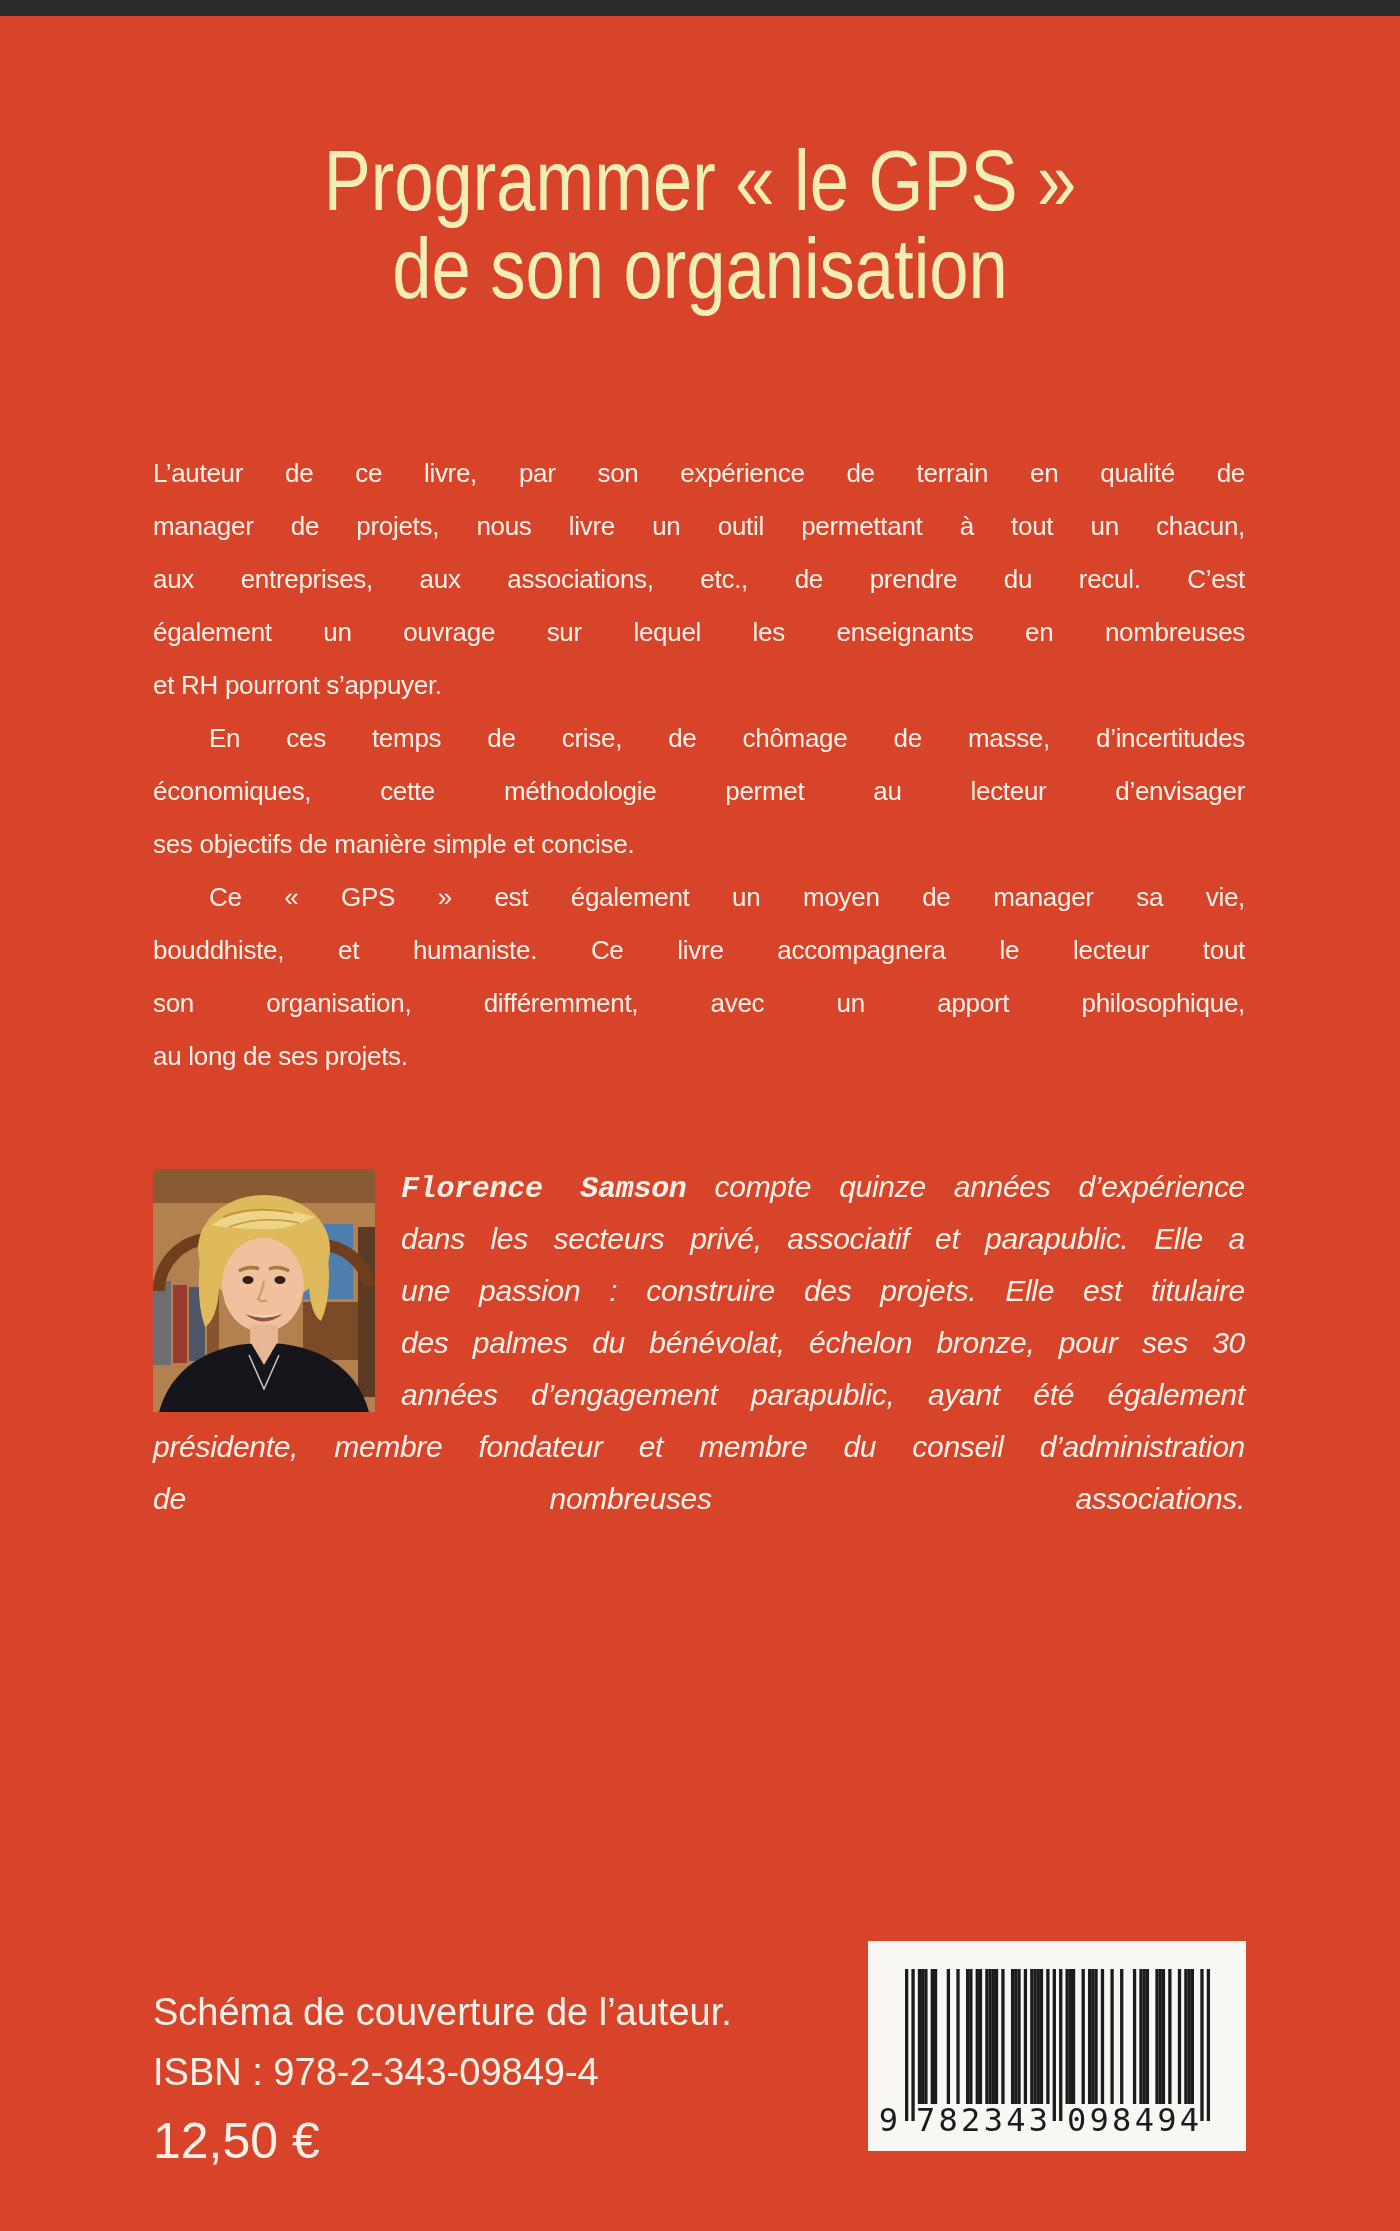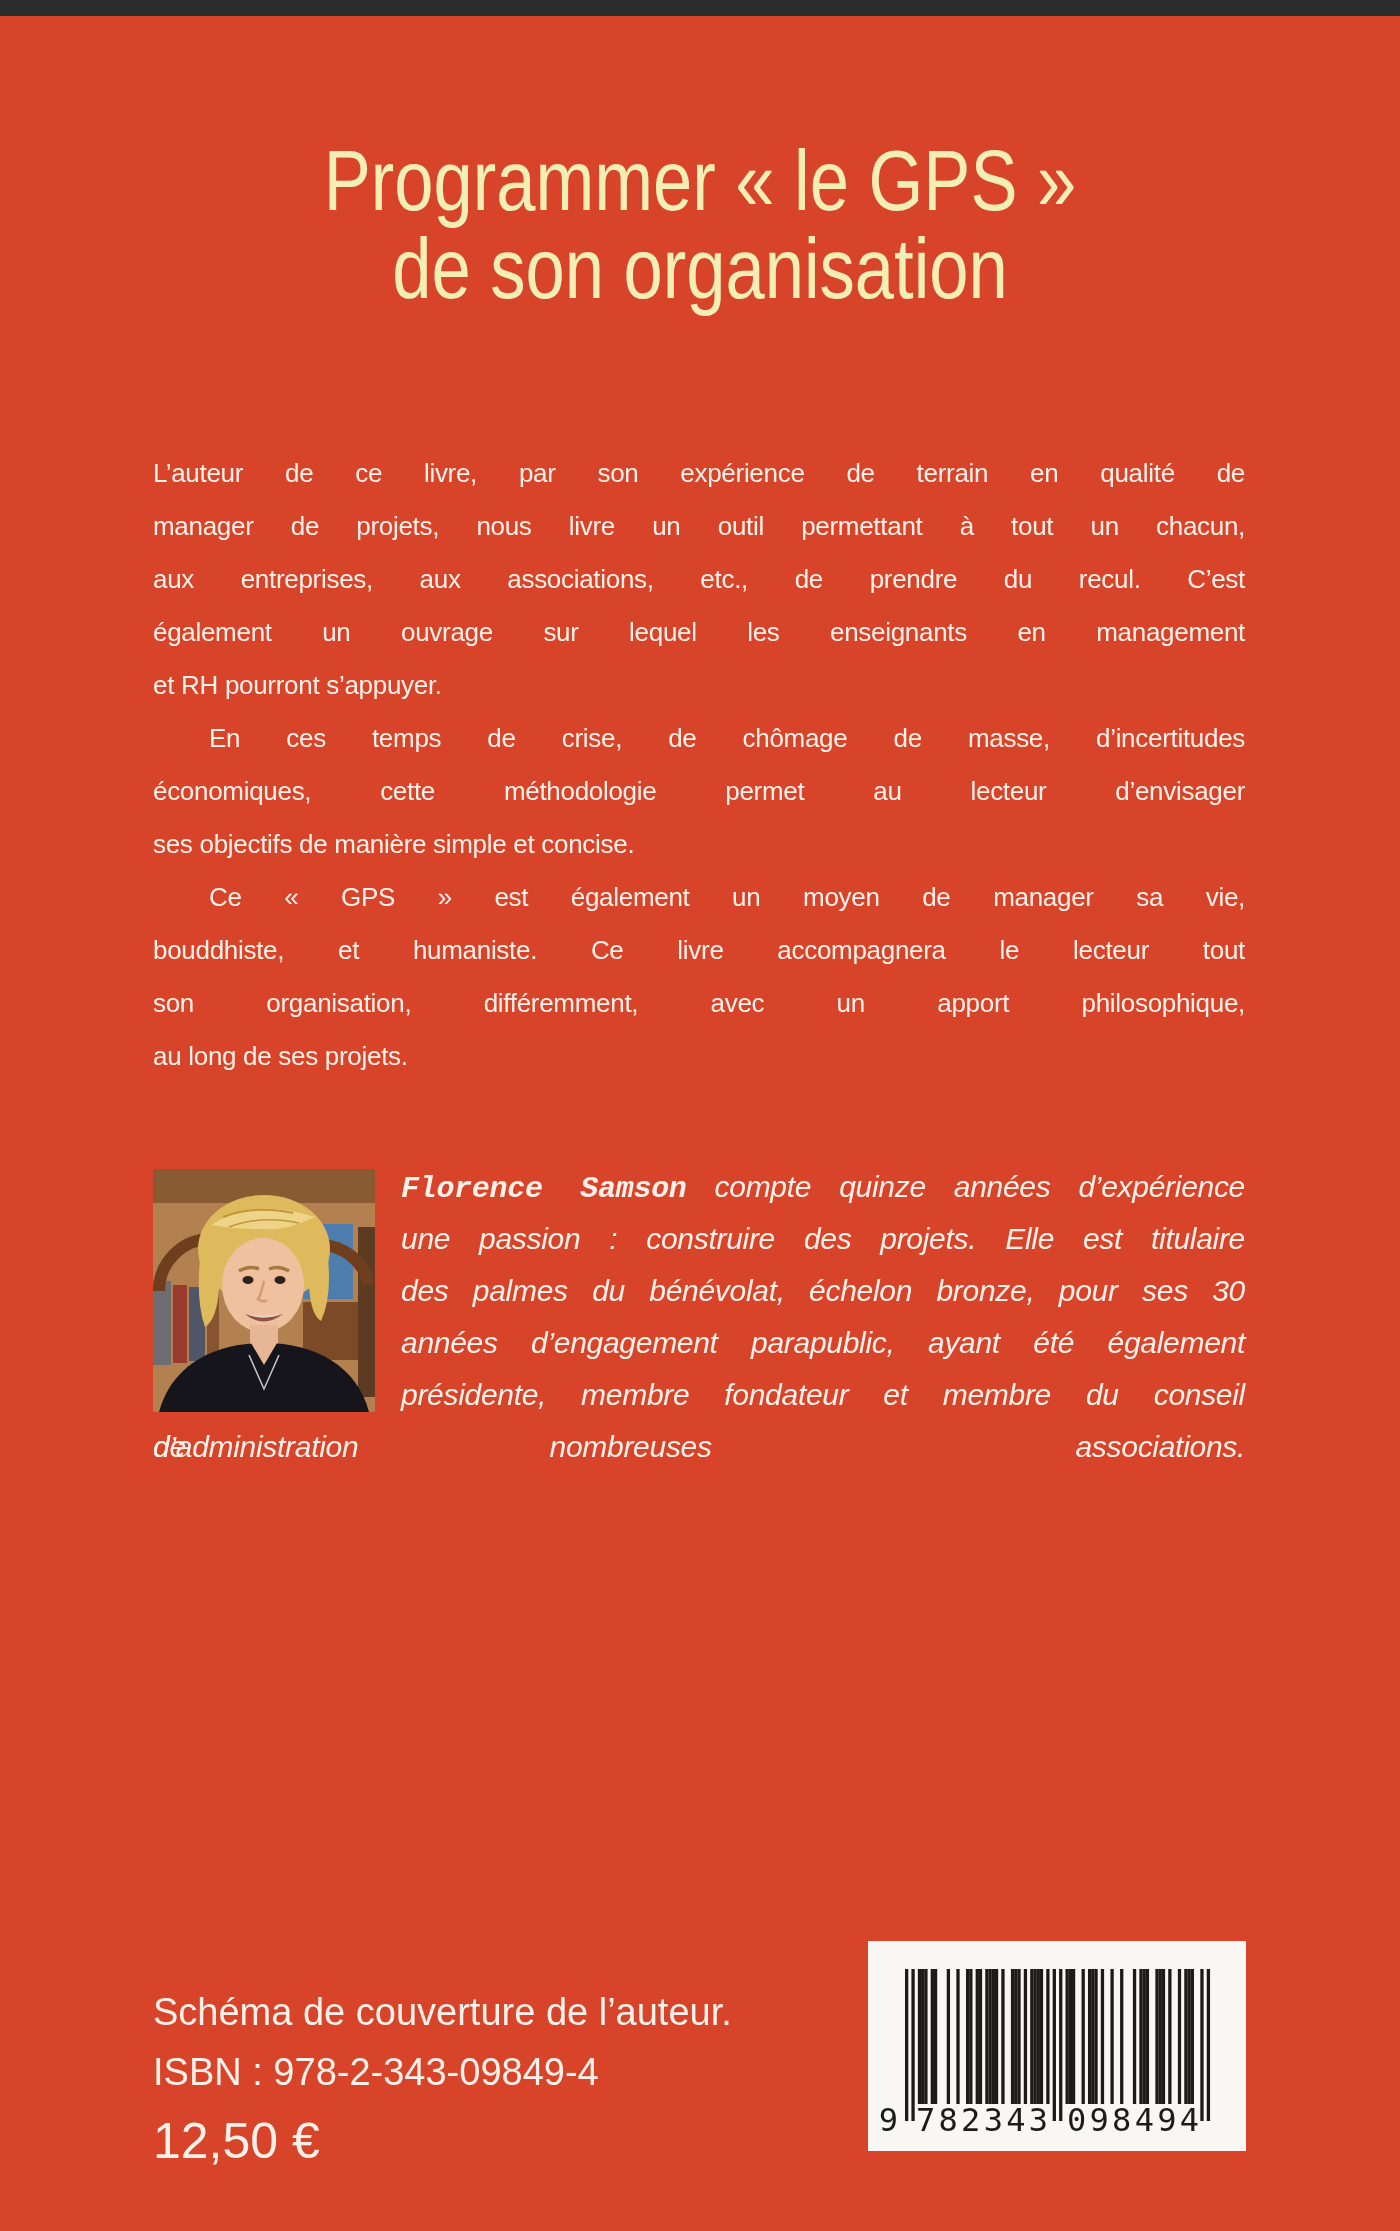--- a/index.html
+++ b/index.html
@@ -55,21 +55,21 @@
 
   <h1 class="title-block" data-name="book-title" style="margin:0;font-weight:400;">
     <div data-name="book-title-line1">Programmer « le GPS »</div>
     <div data-name="book-title-line2">de son organisation</div>
   </h1>
 
   <section class="synopsis" data-name="synopsis">
     <div class="line" data-name="synopsis-line">L’auteur de ce livre, par son expérience de terrain en qualité de</div>
     <div class="line" data-name="synopsis-line">manager de projets, nous livre un outil permettant à tout un chacun,</div>
     <div class="line" data-name="synopsis-line">aux entreprises, aux associations, etc., de prendre du recul. C’est</div>
-    <div class="line" data-name="synopsis-line">également un ouvrage sur lequel les enseignants en management</div>
+    <div class="line" data-name="synopsis-line">également un ouvrage sur lequel les enseignants en nombreuses</div>
     <div class="line tal-left" data-name="synopsis-line">et RH pourront s’appuyer.</div>
 
     <div class="line indent" data-name="synopsis-line">En ces temps de crise, de chômage de masse, d’incertitudes</div>
     <div class="line" data-name="synopsis-line">économiques, cette méthodologie permet au lecteur d’envisager</div>
     <div class="line tal-left" data-name="synopsis-line">ses objectifs de manière simple et concise.</div>
 
     <div class="line indent" data-name="synopsis-line">Ce « GPS » est également un moyen de manager sa vie,</div>
     <div class="line" data-name="synopsis-line">bouddhiste, et humaniste. Ce livre accompagnera le lecteur tout</div>
     <div class="line" data-name="synopsis-line">son organisation, différemment, avec un apport philosophique,</div>
     <div class="line tal-left" data-name="synopsis-line">au long de ses projets.</div>
@@ -108,20 +108,21 @@
       <rect x="97" y="156" width="28" height="24" fill="#e7b694"></rect>
       <path d="M6,243 C18,198 58,174 111,174 C164,174 204,198 216,243 Z" fill="#16151b" data-name="torso"></path>
       <path d="M98,174 L124,174 L111,196 Z" fill="#e7b694"></path>
       <path d="M96,186 L111,220 L126,186" stroke="#c9c9cf" stroke-width="1.5" fill="none" data-name="necklace"></path>
 
       <path d="M70,48 Q100,36 140,44" stroke="#c4953a" stroke-width="2" fill="none"></path>
       <path d="M76,58 Q106,46 146,54" stroke="#c4953a" stroke-width="1.5" fill="none"></path>
     </svg>
 
     <div class="line" data-name="bio-line"><span class="bold" data-name="author-name">Florence Samson</span> <span data-name="bio-line-text">compte quinze années d’expérience</span></div>
+    <div class="line" data-name="bio-line">dans les secteurs privé, associatif et parapublic. Elle a</div>
     <div class="line" data-name="bio-line">une passion : construire des projets. Elle est titulaire</div>
     <div class="line" data-name="bio-line">des palmes du bénévolat, échelon bronze, pour ses 30</div>
     <div class="line" data-name="bio-line">années d’engagement parapublic, ayant été également</div>
     <div class="line" data-name="bio-line">présidente, membre fondateur et membre du conseil d’administration</div>
     <div class="line tal-left" data-name="bio-line">de nombreuses associations.</div>
   </section>
 
   <div class="credit" data-name="cover-credit">Schéma de couverture de l’auteur.</div>
   <div class="isbn" data-name="isbn">ISBN : 978-2-343-09849-4</div>
   <div class="price" data-name="price">12,50 €</div>

